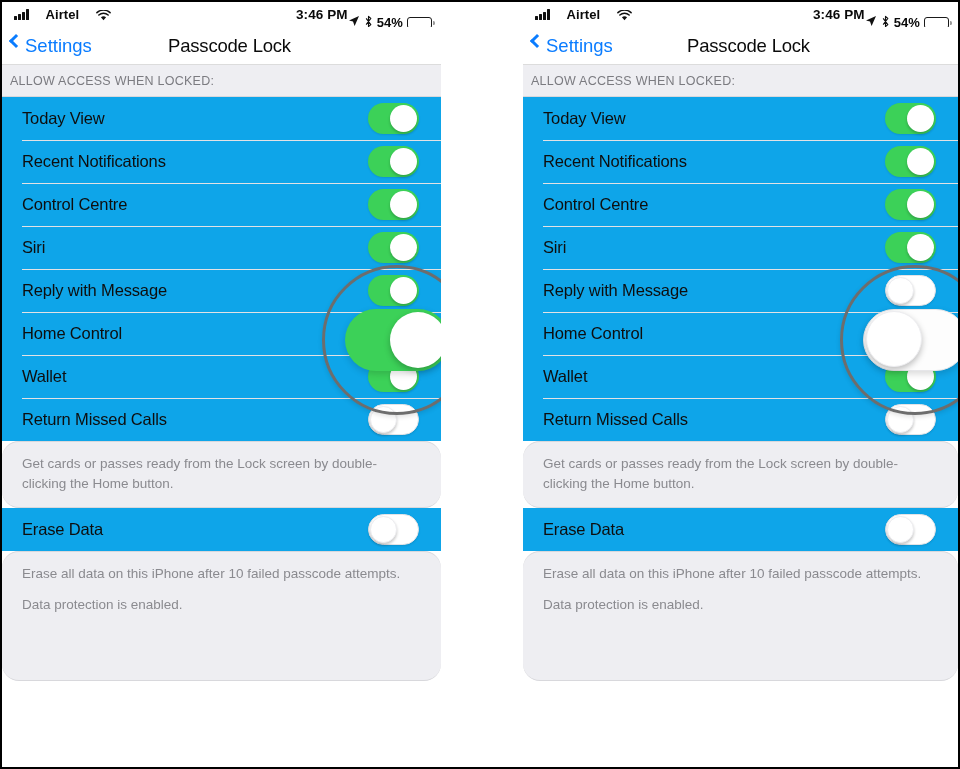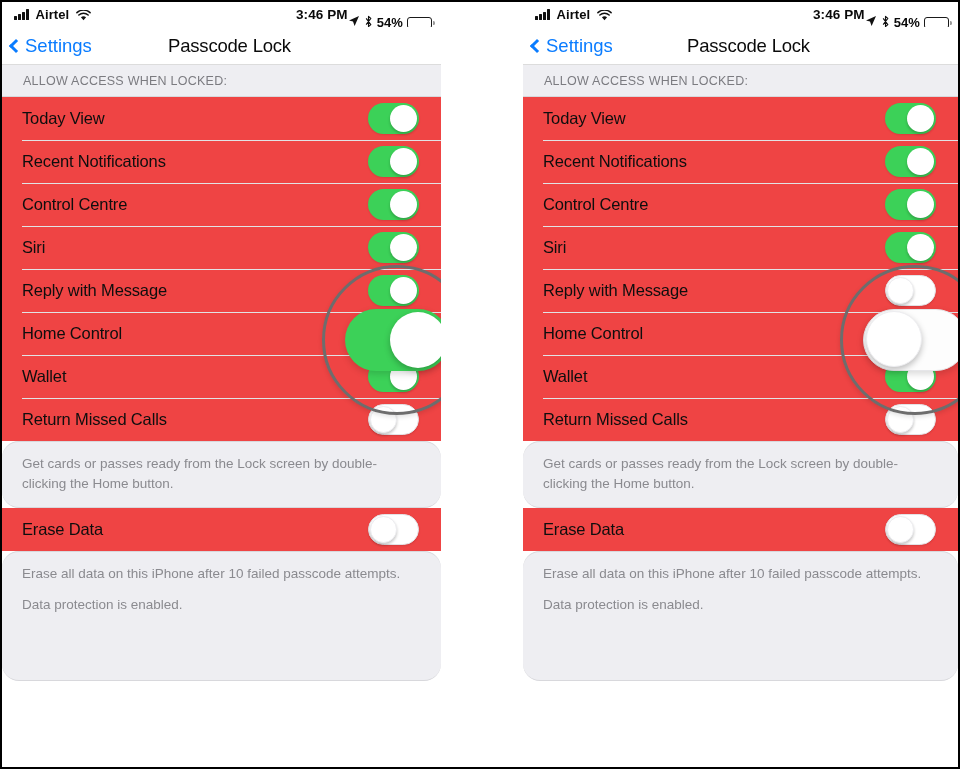--- a/index.html
+++ b/index.html
@@ -40,21 +40,21 @@
     height: 25px;
     display: flex;
     align-items: center;
     padding: 0 9px 0 12px;
     font-size: 13.5px;
     font-weight: bold;
     color: #0a0a0a;
     background: #ffffff;
     letter-spacing: 0.1px;
   }
-  .sb-left { display: flex; align-items: center; gap: 7px; }
+  .sb-left { display: flex; align-items: center; gap: 17px; }
   .sb-center { flex: 1; text-align: right; font-size: 13.5px; font-weight: bold; }
   .sb-right { display: flex; align-items: center; gap: 4px; margin-top: 16px; }
 
   .bars { display: flex; align-items: flex-end; gap: 1.5px; height: 11px; }
   .bars i { display: block; width: 2.5px; background: #111; border-radius: .5px; }
   .bars i:nth-child(1) { height: 4px; }
   .bars i:nth-child(2) { height: 6px; }
   .bars i:nth-child(3) { height: 8.5px; }
   .bars i:nth-child(4) { height: 11px; }
 
@@ -84,21 +84,20 @@
     height: 38px;
     display: flex;
     align-items: center;
     background: #ffffff;
     position: relative;
     padding-left: 9px;
     border-bottom: 1px solid #dcdcdc;
   }
   .back {
     display: flex;
-    align-items: center;
     color: #0a7cff;
     font-size: 18.5px;
     gap: 3px;
     cursor: pointer;
   }
   .chev {
     display: inline-block;
     width: 10px; height: 10px;
     border-left: 3px solid #0a7cff;
     border-bottom: 3px solid #0a7cff;
@@ -116,33 +115,33 @@
     pointer-events: none;
     letter-spacing: -0.2px;
   }
 
   
   .section-header {
     background: #eeeef2;
     color: #7b7b80;
     font-size: 12.5px;
     letter-spacing: 0.25px;
-    padding: 9px 0 8px 21px;
+    padding: 9px 0 8px 8px;
     border-bottom: 1px solid #d8d8dc;
   }
 
   .group { background: #ffffff; }
 
   .row {
     height: 43px;
     display: flex;
     align-items: center;
     justify-content: space-between;
     padding: 0 22px 0 20px;
-    background: #ef4444;
+    background: #0ea5e9;
     position: relative;
     cursor: pointer;
   }
   .row + .row::before {
     content: "";
     position: absolute;
     left: 20px; right: 0; top: 0;
     height: 1px;
     background: #e2e2e5;
   }

